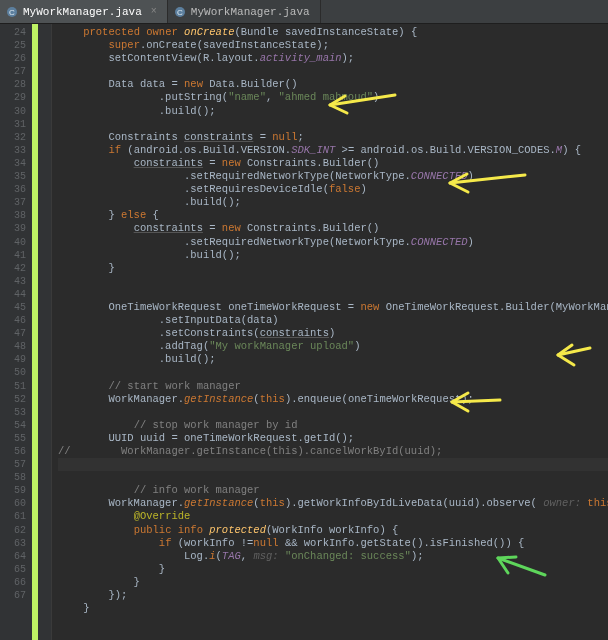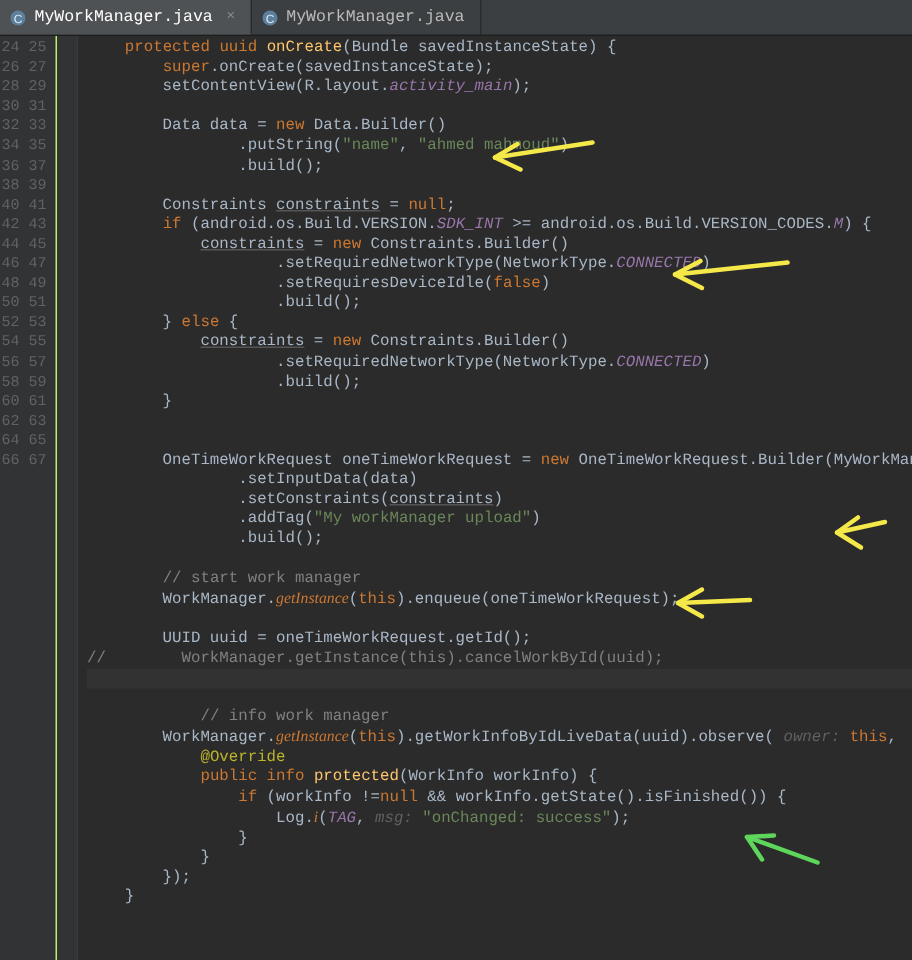--- a/index.html
+++ b/index.html
@@ -41,42 +41,42 @@
   }
   .gutter {
     width:38px;
     background:#313335;
     color:#606366;
     text-align:right;
     padding:2px 6px 0 0;
     line-height:13.1px;
     font-size:10px;
     user-select:none;
-    border-right:1px solid #bef264;
+    border-right:6px solid #bef264;
   }
   .fold {
     width:14px;
     background:#313335;
     border-right:1px solid #3a3a3a;
   }
   .code {
     flex:1;
     padding:2px 0 0 6px;
     line-height:13.1px;
     font-size:10.5px;
     white-space:pre;
     position:relative;
     overflow:hidden;
   }
   .kw { color:#cc7832; }
   .str { color:#6a8759; }
   .com { color:#808080; }
   .ann { color:#bbb529;font-family:Liberation Mono, monospace; }
-  .stat { font-style:italic; color:#cc7832;font-family:Liberation Serif, serif; }
-  .method { color:#ffc66d; }
+  .stat { font-style:italic; color:#cc7832; }
+  .method { color:#ffc66d;font-style:italic; }
   .const { color:#9876aa; font-style:italic; }
   .ul { text-decoration:underline; text-decoration-color:#555; }
   .hint { color:#606060; font-style:italic;text-align:right; }
   .caret-line { background:#323232; }
   .annotations {
     position:absolute;
     left:0; top:0; width:608px; height:640px;
     pointer-events:none;
   }
 </style>
@@ -145,21 +145,21 @@
 60
 61
 62
 63
 64
 65
 66
 67
 </div>
   <div class="fold"></div>
-  <div class="code" id="code">    <span class="kw">protected</span> <span class="kw">uuid</span> <span class="method">onCreate</span>(Bundle savedInstanceState) {
+  <div class="code" id="code">    <span class="kw">protected</span> <span class="kw">owner</span> <span class="method">onCreate</span>(Bundle savedInstanceState) {
         <span class="kw">super</span>.onCreate(savedInstanceState);
         setContentView(R.layout.<span class="const">activity_main</span>);
 
         Data data = <span class="kw">new</span> Data.Builder()
                 .putString(<span class="str">"name"</span>, <span class="str">"ahmed mahmoud"</span>)
                 .build();
 
         Constraints <span class="ul">constraints</span> = <span class="kw">null</span>;
         <span class="kw">if</span> (android.os.Build.VERSION.<span class="const">SDK_INT</span> &gt;= android.os.Build.VERSION_CODES.<span class="const">M</span>) {
             <span class="ul">constraints</span> = <span class="kw">new</span> Constraints.Builder()
@@ -175,20 +175,21 @@
 
         OneTimeWorkRequest oneTimeWorkRequest = <span class="kw">new</span> OneTimeWorkRequest.Builder(MyWorkManager.)
                 .setInputData(data)
                 .setConstraints(<span class="ul">constraints</span>)
                 .addTag(<span class="str">"My workManager upload"</span>)
                 .build();
 
         <span class="com">// start work manager</span>
         WorkManager.<span class="stat">getInstance</span>(<span class="kw">this</span>).enqueue(oneTimeWorkRequest);
 
+            <span class="com">// stop work manager by id</span>
         UUID uuid = oneTimeWorkRequest.getId();
 <span class="com">//        WorkManager.getInstance(this).cancelWorkById(uuid);</span>
 <div class="caret-line">    </div>
             <span class="com">// info work manager</span>
         WorkManager.<span class="stat">getInstance</span>(<span class="kw">this</span>).getWorkInfoByIdLiveData(uuid).observe( <span class="hint">owner: </span><span class="kw">this</span>,  Observer<workinfo>() {
             <span class="ann">@Override</span>
             <span class="kw">public info</span> <span class="method">protected</span>(WorkInfo workInfo) {
                 <span class="kw">if</span> (workInfo !=<span class="kw">null</span> &amp;&amp; workInfo.getState().isFinished()) {
                     Log.<span class="stat">i</span>(<span class="const">TAG</span>, <span class="hint">msg: </span><span class="str">"onChanged: success"</span>);
                 }

